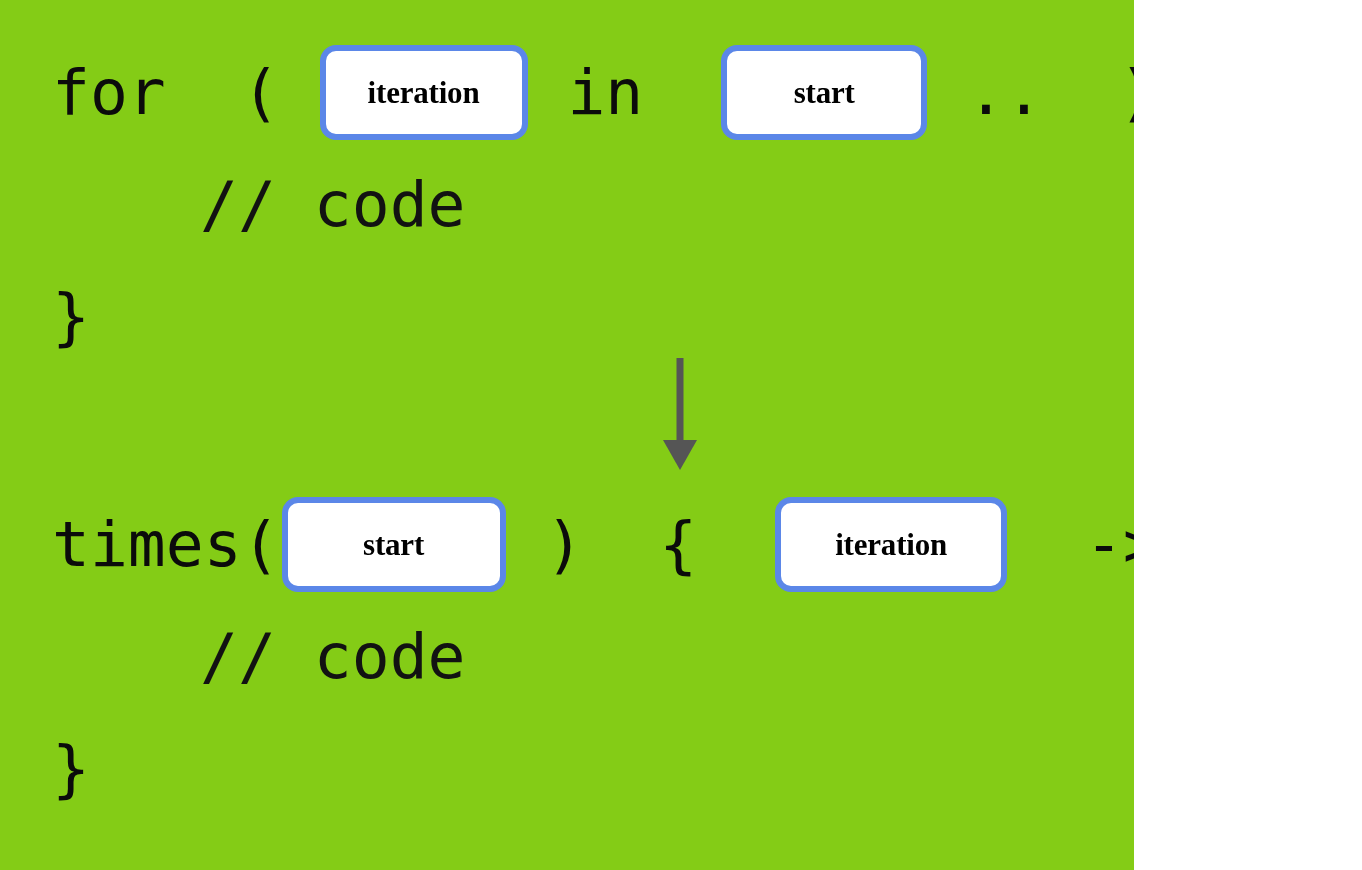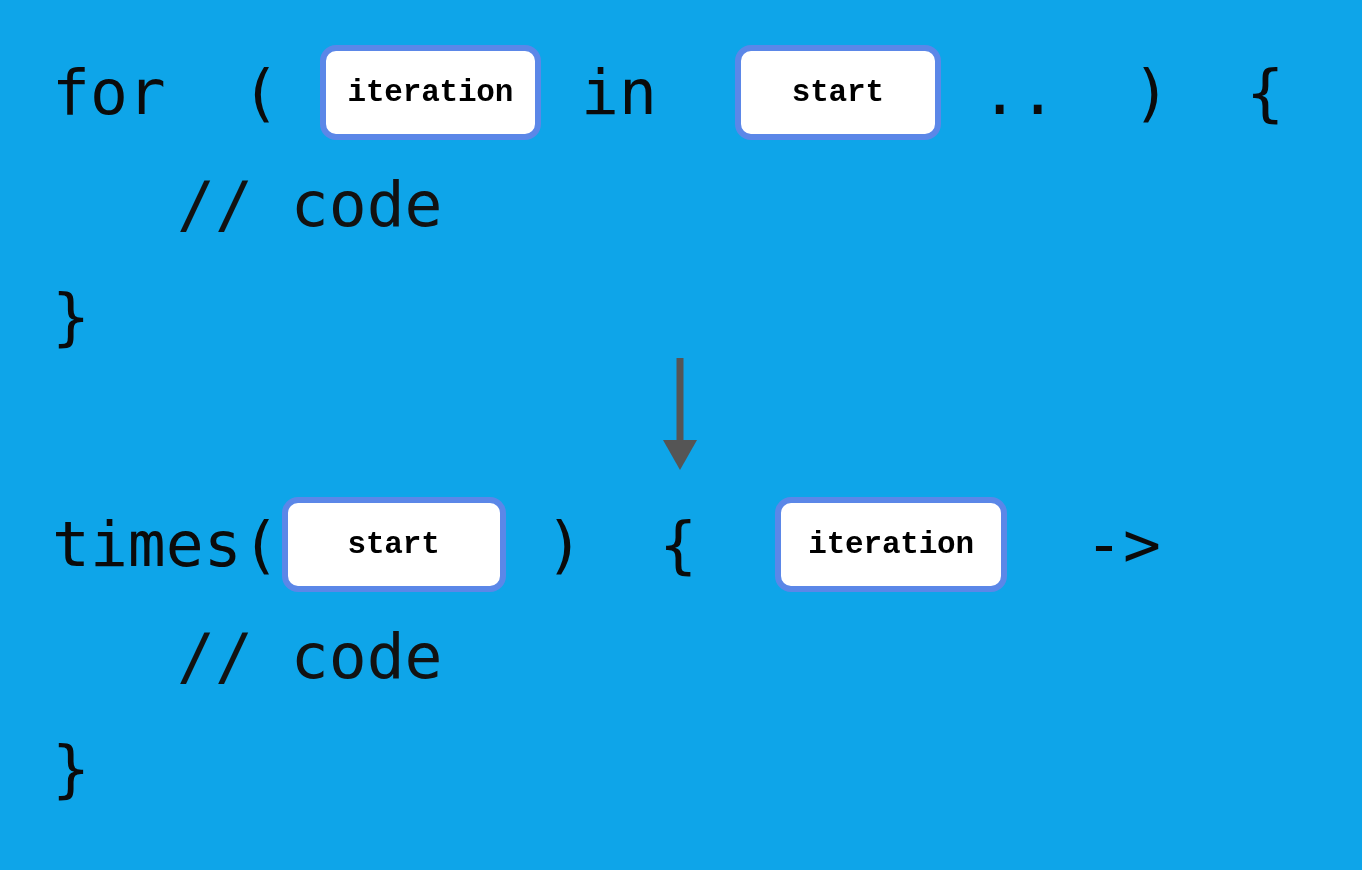--- a/index.html
+++ b/index.html
@@ -3,23 +3,23 @@
 <meta charset="utf-8">
 <title>Code Transformation Diagram</title>
 <style>
   html, body {
     margin: 0;
     padding: 0;
     background: #ffffff;
   }
   #canvas {
     position: relative;
-    width: 1362px;
+    width: 1134px;
     height: 870px;
-    background: #0ea5e9;
+    background: #84cc16;
     overflow: hidden;
     font-family: "DejaVu Sans Mono", monospace;
   }
 
   
   .code-block {
     position: absolute;
     left: 0;
     width: 1362px;
   }
@@ -27,21 +27,21 @@
   #block-repeat { top: 488px; }
 
   .code-line {
     display: flex;
     align-items: center;
     height: 112px;
     padding-left: 52px;
     box-sizing: border-box;
     white-space: pre;
   }
-  .code-line.indent { padding-left: 29px; }
+  .code-line.indent { padding-left: 52px; }
 
   .code-text {
     font-family: "DejaVu Sans Mono", monospace;
     font-size: 63px;
     font-weight: 300;
     color: #0b0b0b;
     letter-spacing: 0px;
     line-height: 1;
     white-space: pre;
   }
@@ -60,21 +60,21 @@
     box-sizing: border-box;
     height: 95px;
     border: 6px solid #5b87e8;
     border-radius: 16px;
     background: #ffffff;
     padding: 0 22px;
     margin: 0 2px;
     vertical-align: middle;
   }
   .slot-label {
-    font-family: Liberation Mono, monospace;
+    font-family: Liberation Serif, serif;
     font-size: 31px;
     font-weight: bold;
     color: #000000;
     line-height: 1;
     white-space: nowrap;
     letter-spacing: -0.2px;
   }
   .slot.w-iteration { min-width: 208px; }
   .slot.w-start     { min-width: 206px; }
   .slot.w-end       { min-width: 192px; }

